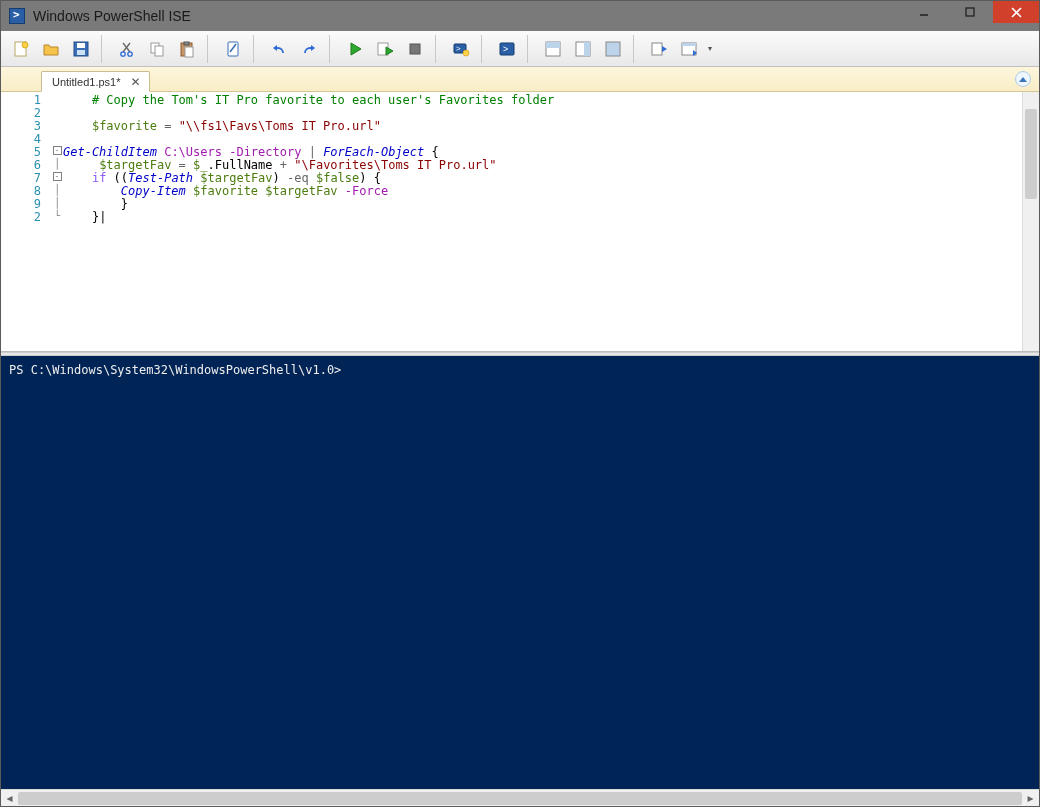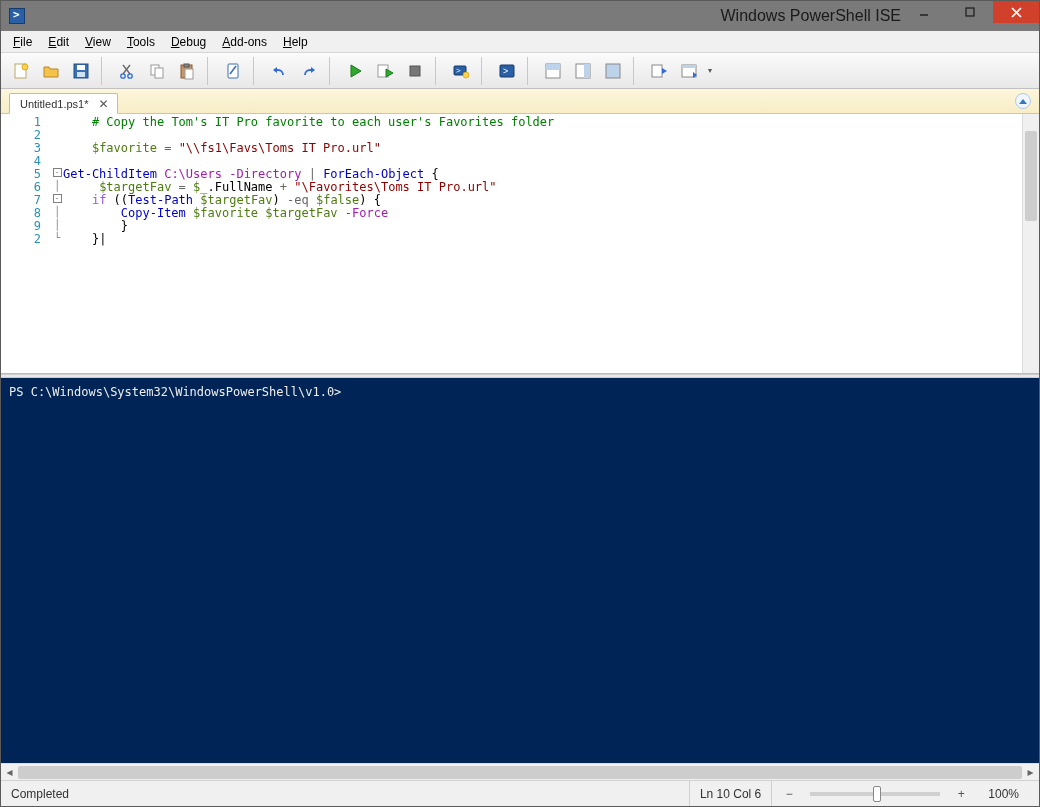--- a/index.html
+++ b/index.html
@@ -1,50 +1,50 @@
 <!DOCTYPE html>
 <html><head>
 <meta charset="utf-8">
 <style>
   * { box-sizing: border-box; margin: 0; padding: 0; }
   html, body { width: 1040px; height: 807px; font-family: "Segoe UI", Tahoma, sans-serif; font-size: 12px; overflow: hidden; background: #fff; }
   .window { width: 1040px; height: 807px; display: flex; flex-direction: column; border: 1px solid #5a5a5a; background: #fff; }
   .titlebar { height: 30px; background: #7a7a7a; display: flex; align-items: center; position: relative; }
   .titlebar .app-icon { width: 16px; height: 16px; margin: 0 8px; background: #2a5fa6; border: 1px solid #153d6f; position: relative; }
   .titlebar .app-icon::after { content: ">"; position: absolute; top: -1px; left: 3px; font: bold 11px/14px monospace; color: #fff; }
-  .titlebar .title { flex: 1; text-align: right; color: #1a1a1a; font-size: 16px; }
+  .titlebar .title { flex: 1; text-align: left; color: #1a1a1a; font-size: 14px; }
   .titlebar .win-btns { display: flex; height: 100%; }
   .titlebar .win-btn { width: 46px; height: 22px; display: flex; align-items: center; justify-content: center; color: #111; }
   .titlebar .win-btn.close { background: #d0402a; color: #fff; width: 46px; height: 22px; }
   .titlebar .win-btn svg { display: block; }
   .menubar { height: 22px; background: #f0f0f0; display: flex; align-items: center; padding: 0 6px; gap: 4px; border-bottom: 1px solid #d5d5d5; }
   .menubar .menu-item { padding: 2px 6px; color: #000; }
   .menubar .menu-item u { text-decoration: underline; }
   .toolbar { height: 36px; background: linear-gradient(#fbfbfb,#e8e8e8); border-bottom: 1px solid #c0c0c0; display: flex; align-items: center; padding: 0 6px; gap: 2px; }
   .toolbar .tbtn { width: 28px; height: 28px; display:flex; align-items:center; justify-content:center; border-radius:2px; }
   .toolbar .sep { width: 6px; height: 28px; border-left:1px solid #c8c8c8; margin: 0 4px; }
   .toolbar .drop { width:10px; display:flex; align-items:center; justify-content:center; color:#555; font-size:8px; }
   .tabstrip { height: 25px; background: linear-gradient(#fdf6dc,#f8edc6); border-bottom: 1px solid #d4c795; display:flex; align-items:flex-end; padding: 0 8px; position: relative; }
-  .tab { height: 21px; background:#fff; border:1px solid #c9bd8f; border-bottom:1px solid #fff; border-radius:2px 2px 0 0; display:flex; align-items:center; padding: 0 6px 0 10px; gap:8px; font-size:11px; color:#333; position: relative; top:1px; }
+  .tab { height: 21px; background:#fff; border:1px solid #c9bd8f; border-bottom:1px solid #fff; border-radius:2px 2px 0 0; display:flex; align-items:center; padding: 0 6px 0 10px; gap:8px; font-size:11px; color:#333; position: relative; top:1px;margin-left:32px; }
   .tab .close { width:14px;height:14px; display:flex;align-items:center;justify-content:center; color:#555; font-size:12px; }
   .tabstrip .expand { position:absolute; right:8px; top:4px; width:16px;height:16px; border:1px solid #aecbe8; border-radius:50%; background:#eef6fe; display:flex; align-items:center; justify-content:center; }
   .tabstrip .expand::after { content:""; border-left:4px solid transparent; border-right:4px solid transparent; border-bottom:5px solid #3a77b8; }
   .editor-wrap { display:flex; height: 260px; background:#fff; border-bottom:1px solid #bcbcbc; position:relative; }
   .gutter { width:50px; background:#fff; text-align:right; padding: 2px 10px 2px 0; font: 12px/13px Consolas, monospace; color:#2b91af; user-select:none; }
   .gutter .ln { height:13px; }
   .fold-col { width:12px; font:10px/13px Consolas,monospace; color:#808080; }
   .fold-col .f { height:13px; display:flex; align-items:center; justify-content:center; }
   .fold-box { width:9px;height:9px;border:1px solid #808080; font-size:8px; line-height:7px; text-align:center; color:#808080; background:#fff; }
   .code { flex:1; padding:2px 0; font: 12px/13px Consolas, "Lucida Console", monospace; white-space:pre; color:#000; overflow:hidden; }
   .code .row { height:13px; }
   .c-comment { color:#008000; }
   .c-var { color:#4d7c0f; }
   .c-op { color:#666; }
   .c-str { color:#8b0000; }
-  .c-cmd { color:#0000c8; }
+  .c-cmd { color:#0000c8;font-style:italic; }
   .c-param { color:#a21caf; }
   .c-kw { color:#8b5cf6; }
   .editor-scroll { width:17px; background:#f0f0f0; border-left:1px solid #dcdcdc; position:relative; }
   .editor-scroll .thumb { position:absolute; top:17px; left:2px; right:2px; height:90px; background:#cdcdcd; border-radius:2px; }
   .splitter { height:4px; background:#e8e8e8; border-top:1px solid #ccc; border-bottom:1px solid #ccc; }
   .console-wrap { flex:1; background:#012456; color:#eee; font:12px/16px "Lucida Console", Consolas, monospace; padding:6px 8px; overflow:hidden; position:relative; }
   .console-wrap .prompt { white-space:pre; }
   .hscroll { height:17px; background:#f0f0f0; border-top:1px solid #dcdcdc; display:flex; align-items:center; }
   .hscroll .btn { width:17px;height:17px; display:flex;align-items:center;justify-content:center; color:#666; }
   .hscroll .track { flex:1; height:17px; position:relative; }
@@ -79,29 +79,20 @@
       </div>
       <div class="win-btn close">
         <svg width="11" height="11">
             <line x1="1" y1="1" x2="10" y2="10" stroke="#fff" stroke-width="1.6"></line>
             <line x1="10" y1="1" x2="1" y2="10" stroke="#fff" stroke-width="1.6"></line>
           </svg>
       </div>
     </div>
   </div>
 
-  <div class="menubar">
-    <span class="menu-item"><u>F</u>ile</span>
-    <span class="menu-item"><u>E</u>dit</span>
-    <span class="menu-item"><u>V</u>iew</span>
-    <span class="menu-item"><u>T</u>ools</span>
-    <span class="menu-item"><u>D</u>ebug</span>
-    <span class="menu-item"><u>A</u>dd-ons</span>
-    <span class="menu-item"><u>H</u>elp</span>
-  </div>
 
   <div class="toolbar">
     <div class="tbtn">
         <svg width="18" height="18">
           <rect x="3" y="2" width="11" height="14" fill="#fff" stroke="#b8a866"></rect>
           <circle cx="13" cy="5" r="3" fill="#ffd24a" stroke="#cc9a00" stroke-width="0.7"></circle>
         </svg>
       </div>
     <div class="tbtn">
         <svg width="18" height="18">
@@ -275,28 +266,14 @@
   </div>
 
   <div class="hscroll">
     <div class="btn">◂</div>
     <div class="track">
         <div class="thumb"></div>
       </div>
     <div class="btn">▸</div>
   </div>
 
-  <div class="statusbar">
-    <span>Completed</span>
-    <span class="spacer"></span>
-    <span class="cell">Ln 10  Col 6</span>
-    <span class="cell" style="gap:4px;">
-      <span class="zoom-btn">−</span>
-      <span class="zoom-slider">
-        <span class="tick"></span>
-          <span class="knob"></span>
-      </span>
-      <span class="zoom-btn">+</span>
-    </span>
-    <span class="cell" style="border-left:none;">100%</span>
-  </div>
 
 </div>
 
 </body></html>

